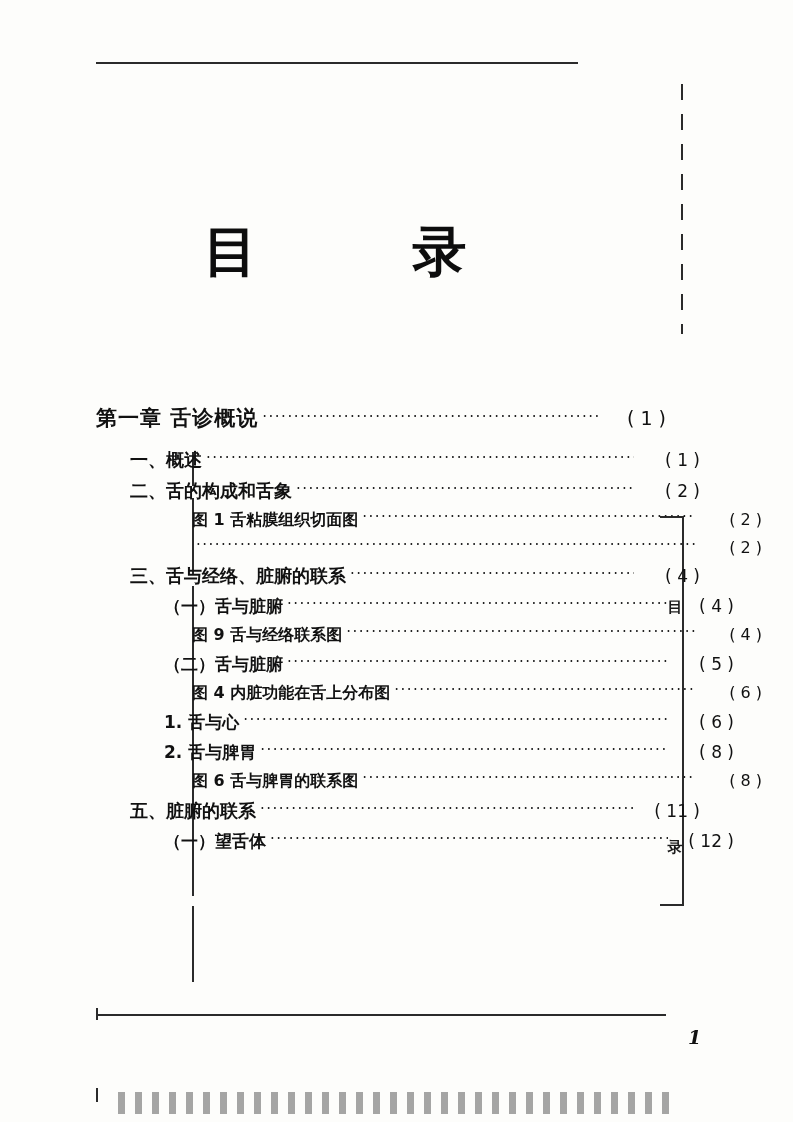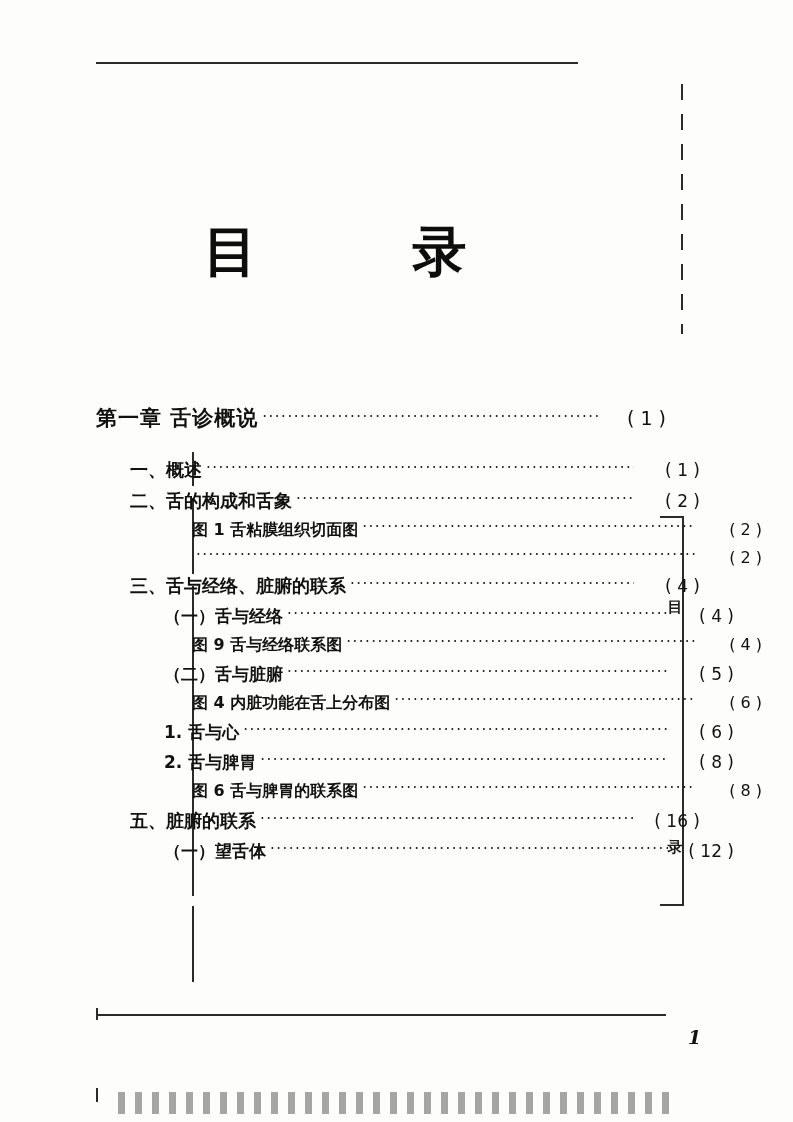--- a/index.html
+++ b/index.html
@@ -177,21 +177,21 @@
     font-family: "DejaVu Sans", sans-serif;
   }
 
   
   .lvl-chapter .toc-label {
     font-size: 21px;
     font-weight: bold;
     letter-spacing: 1px;
   }
   .lvl-chapter .toc-page { font-size: 19px; }
-  .lvl-chapter { margin-bottom: 26px; }
+  .lvl-chapter { margin-bottom: 16px; }
 
   .lvl-1 { padding-left: 34px; }
   .lvl-1 .toc-label { font-size: 18px; font-weight: 600; }
 
   .lvl-fig { padding-left: 96px; }
   .lvl-fig .toc-label { font-size: 16px; font-weight: 600; }
   .lvl-fig .toc-page { font-size: 16px; }
 
   .lvl-2 { padding-left: 68px; }
   .lvl-2 .toc-label { font-size: 17px; font-weight: 600; }
@@ -270,21 +270,21 @@
       <div class="toc-row lvl-fig">
         <span class="toc-leader"></span>
         <span class="toc-page">( 2 )</span>
       </div>
       <div class="toc-row lvl-1">
         <span class="toc-label">三、舌与经络、脏腑的联系</span>
         <span class="toc-leader"></span>
         <span class="toc-page">( 4 )</span>
       </div>
       <div class="toc-row lvl-2">
-        <span class="toc-label">（一）舌与经络</span>
+        <span class="toc-label">（一）舌与脏腑</span>
         <span class="toc-leader"></span>
         <span class="toc-page">( 4 )</span>
       </div>
       <div class="toc-row lvl-fig">
         <span class="toc-label">图 9   舌与经络联系图</span>
         <span class="toc-leader"></span>
         <span class="toc-page">( 4 )</span>
       </div>
       <div class="toc-row lvl-2">
         <span class="toc-label">（二）舌与脏腑</span>
@@ -307,21 +307,21 @@
         <span class="toc-page">( 8 )</span>
       </div>
       <div class="toc-row lvl-fig">
         <span class="toc-label">图 6   舌与脾胃的联系图</span>
         <span class="toc-leader"></span>
         <span class="toc-page">( 8 )</span>
       </div>
       <div class="toc-row lvl-1">
         <span class="toc-label">五、脏腑的联系</span>
         <span class="toc-leader"></span>
-        <span class="toc-page">( 16 )</span>
+        <span class="toc-page">( 11 )</span>
       </div>
       <div class="toc-row lvl-2">
         <span class="toc-label">（一）望舌体</span>
         <span class="toc-leader"></span>
         <span class="toc-page">( 12 )</span>
       </div>
     </div>
 
   <div class="page-number">1</div>
 </div>

